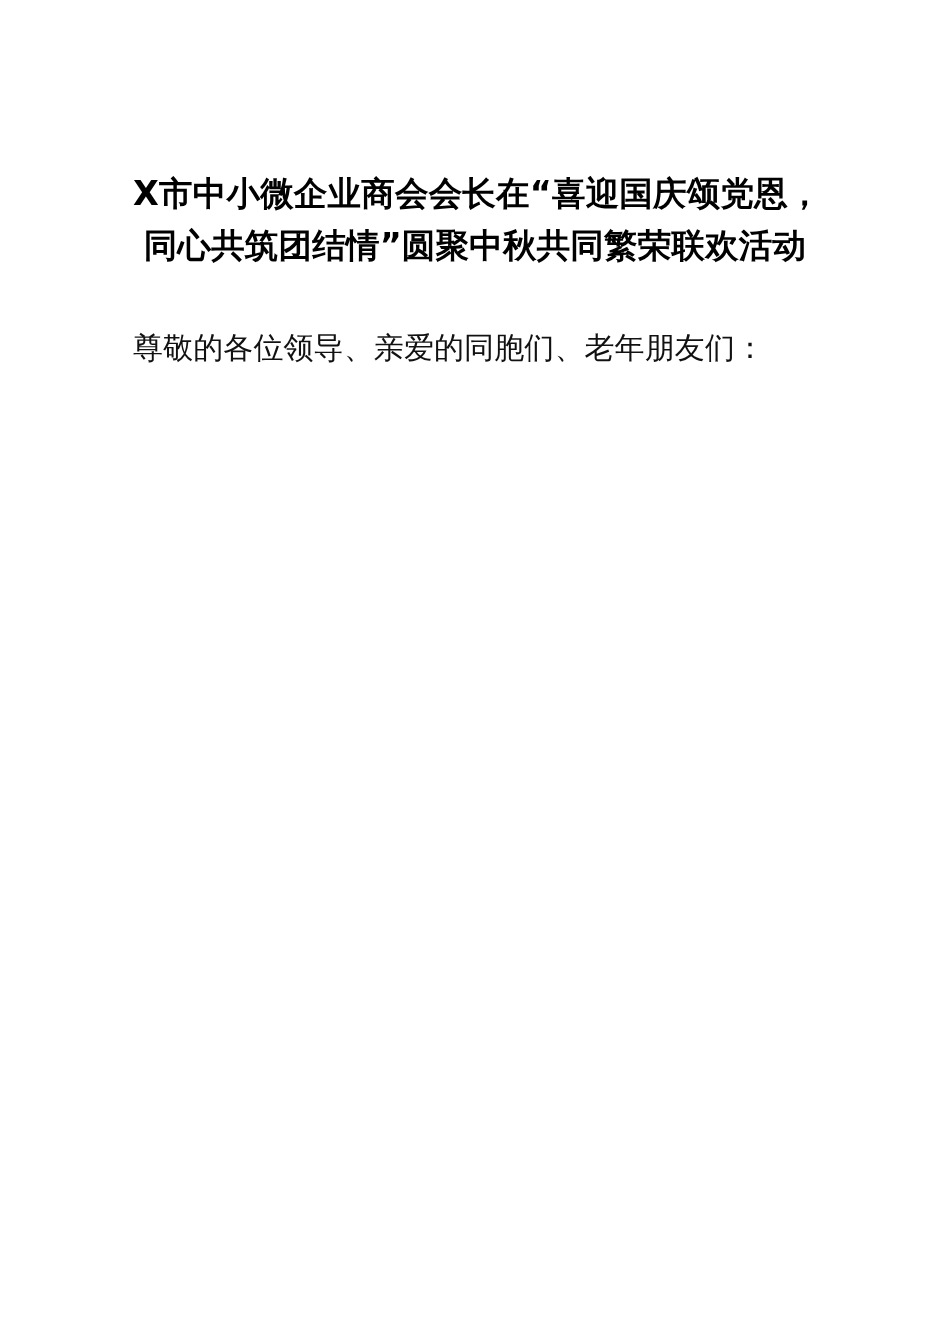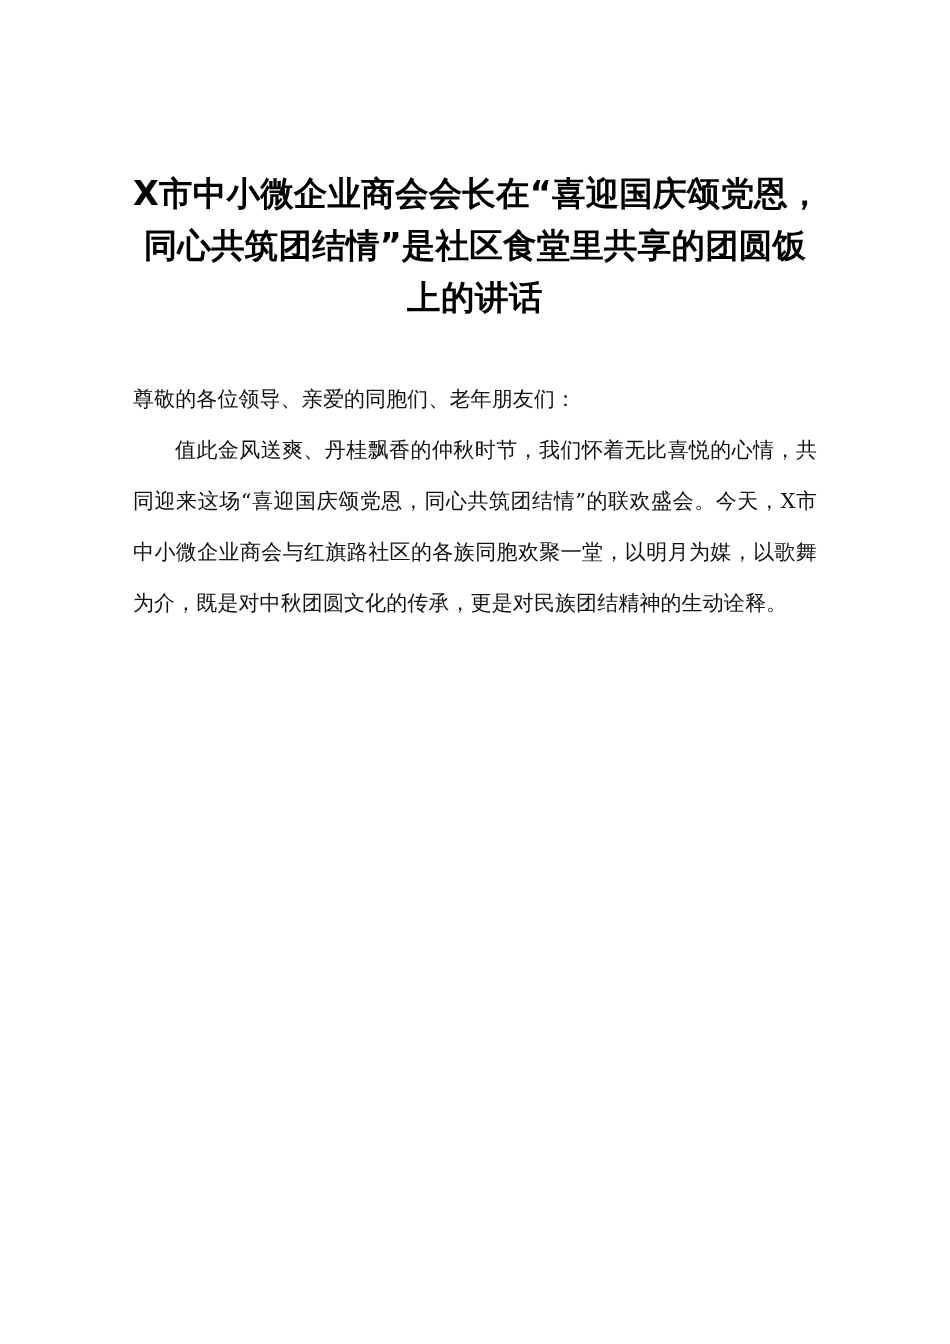--- a/index.html
+++ b/index.html
@@ -55,21 +55,21 @@
   }
 
   
   .body-block {
     margin-top: 50px;
   }
 
   p.para {
     margin: 0;
     font-family: "DejaVu Serif", "Liberation Serif", serif;
-    font-size: 21px;
+    font-size: 30px;
     line-height: 51px;
     color: #111111;
     text-align: justify;
     text-justify: inter-character;
     text-align-last: left;
     letter-spacing: 0.1px;
     word-break: break-all;
   }
 
   p.para.indent {
@@ -81,23 +81,21 @@
   }
 </style>
 </head>
 <body>
 
 <div class="page">
   <div class="content">
 
     <h1 class="doc-title">
       <span class="t-line">X市中小微企业商会会长在“喜迎国庆颂党恩，</span>
-      <span class="t-line">同心共筑团结情”是社区食堂里共享的团圆饭</span>
-      <span class="t-line last">上的讲话</span>
+      <span class="t-line">同心共筑团结情”圆聚中秋共同繁荣联欢活动</span>
     </h1>
 
     <div class="body-block">
       <p class="para noindent">尊敬的各位领导、亲爱的同胞们、老年朋友们：</p>
-      <p class="para indent">值此金风送爽、丹桂飘香的仲秋时节，我们怀着无比喜悦的心情，共同迎来这场“喜迎国庆颂党恩，同心共筑团结情”的联欢盛会。今天，X市中小微企业商会与红旗路社区的各族同胞欢聚一堂，以明月为媒，以歌舞为介，既是对中秋团圆文化的传承，更是对民族团结精神的生动诠释。</p>
     </div>
 
   </div>
 </div>
 
 </body></html>

